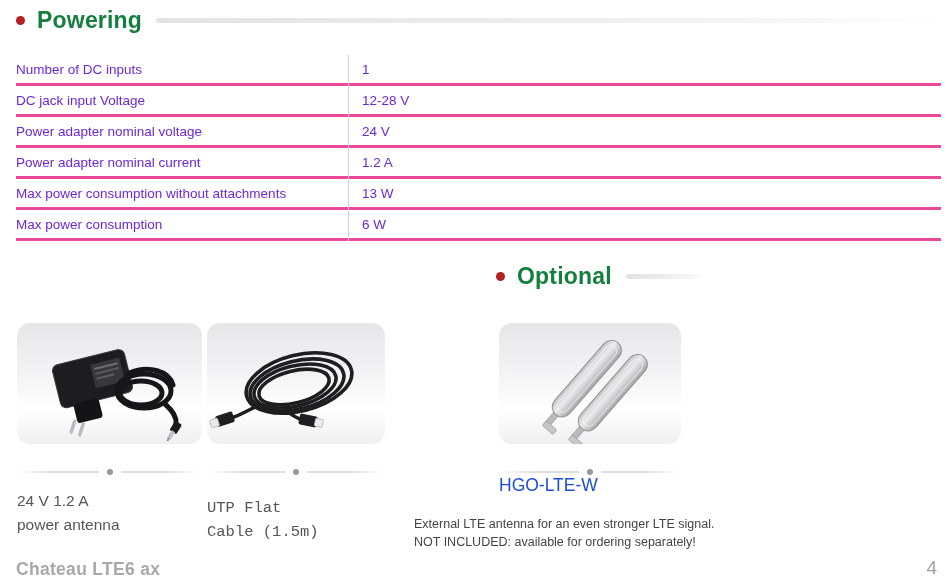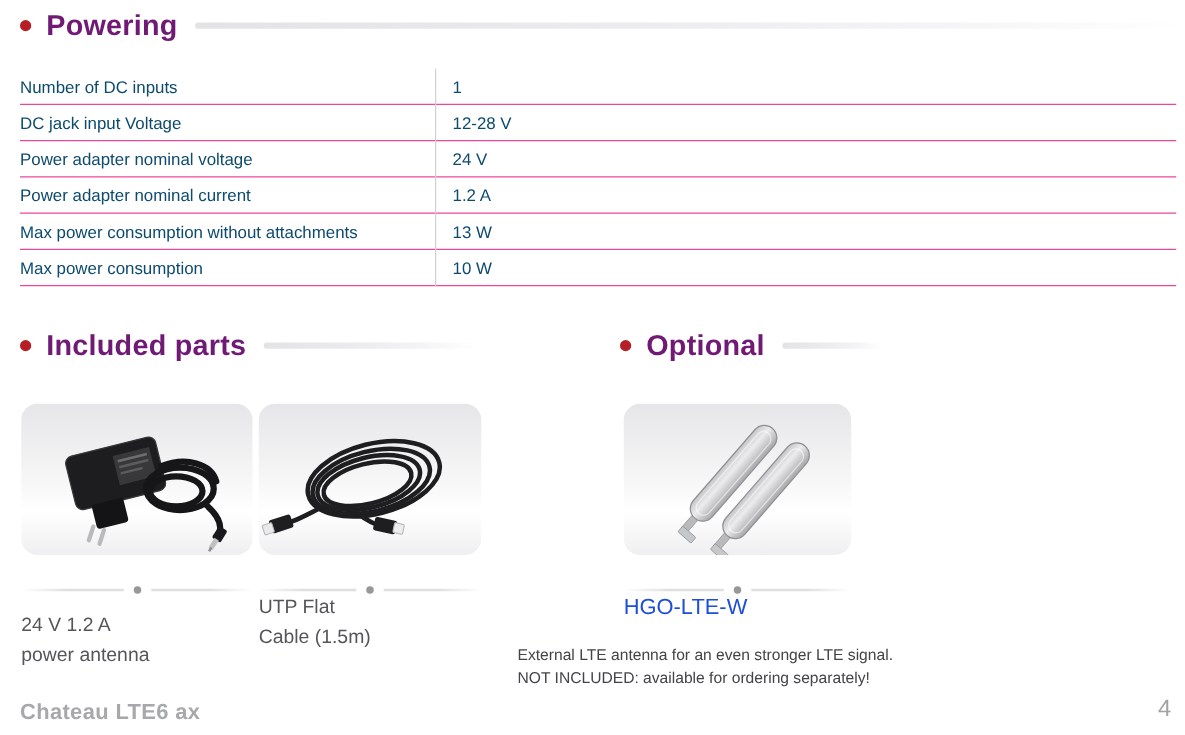--- a/index.html
+++ b/index.html
@@ -14,43 +14,43 @@
   .section-header{
     position:absolute;
     display:flex;align-items:center;
   }
   .bullet{
     width:9px;height:9px;border-radius:50%;
     background:#b42025;flex:0 0 auto;
   }
   .section-title{
     margin:0 0 0 12px;
-    font-size:23px;font-weight:bold;color:#701a75;
+    font-size:23px;font-weight:bold;color:#15803d;
     letter-spacing:0.2px;white-space:nowrap;
   }
   .header-line{
     flex:1;height:5px;margin-left:14px;border-radius:3px;
     background:linear-gradient(to right,#e3e3e5 0%,#ececee 45%,#f4f4f6 75%,rgba(248,248,249,0.05) 100%);
   }
   #header-powering{left:16px;top:7px;width:925px;}
   #header-included{left:16px;top:263px;width:364px;}
   #header-optional{left:496px;top:263px;width:210px;justify-content:flex-end;}
 
   
   .spec-table{
     position:absolute;left:16px;top:55px;width:925px;
   }
   .spec-table .vline{
     position:absolute;left:332px;top:0;bottom:0;width:1px;
     background:#d0d1d3;
   }
   .spec-row{
     display:flex;align-items:center;height:28px;
-    border-bottom:1px solid #ec4899;
-    font-size:13.5px;color:#0c4a6e;
+    border-bottom:3px solid #ec4899;
+    font-size:13.5px;color:#6d28d9;
   }
   .spec-label{width:332px;flex:0 0 auto;}
   .spec-value{padding-left:14px;}
 
   
   .product-card{
     position:absolute;top:323px;height:121px;border-radius:13px;
     background:linear-gradient(180deg,#e6e6e8 0%,#f7f7f8 52%,#ffffff 72%,#efeff1 100%);
     overflow:hidden;
   }
@@ -71,21 +71,21 @@
   .pd-line.left{background:linear-gradient(to right,rgba(226,226,228,0) 0%,#dfdfe1 45%);}
   .pd-line.right{background:linear-gradient(to left,rgba(226,226,228,0) 0%,#dfdfe1 45%);}
   .pd-dot{width:6px;height:6px;border-radius:50%;background:#98989a;margin:0 8px;flex:0 0 auto;}
 
   
   .caption{
     position:absolute;color:#55565a;
     font-size:15.5px;line-height:24px;
   }
   #caption-adapter{left:17px;width:185px;top:489px;}
-  #caption-cable{left:207px;width:178px;top:474px;}
+  #caption-cable{left:207px;width:178px;top:496px;font-family:Liberation Mono, monospace;}
   #caption-antenna-name{left:499px;width:182px;top:473px;font-size:17.5px;color:#1d4ed8;}
   .caption-desc{
     position:absolute;left:414px;width:350px;top:516px;
     text-align:left;font-size:12.5px;line-height:17.5px;color:#434447;
   }
 
   
   .footer-name{
     position:absolute;left:16px;top:559px;
     font-size:17.5px;font-weight:bold;color:#a6a8ab;letter-spacing:0.3px;
@@ -123,29 +123,24 @@
     <div class="spec-row">
       <div class="spec-label">Power adapter nominal current</div>
       <div class="spec-value">1.2 A</div>
     </div>
     <div class="spec-row">
       <div class="spec-label">Max power consumption without attachments</div>
       <div class="spec-value">13 W</div>
     </div>
     <div class="spec-row">
       <div class="spec-label">Max power consumption</div>
-      <div class="spec-value">10 W</div>
-    </div>
-  </div>
-
-  <div class="section-header" id="header-included">
-    <span class="bullet"></span>
-    <h2 class="section-title">Included parts</h2>
-    <span class="header-line"></span>
-  </div>
+      <div class="spec-value">6 W</div>
+    </div>
+  </div>
+
 
   <div class="section-header" id="header-optional">
     <span class="bullet"></span>
     <h2 class="section-title">Optional</h2>
     <span class="header-line"></span>
   </div>
 
   <div class="product-card" id="card-adapter">
     <svg viewBox="0 0 185 121" xmlns="http://www.w3.org/2000/svg">
       <g transform="rotate(-14 75 62)">

